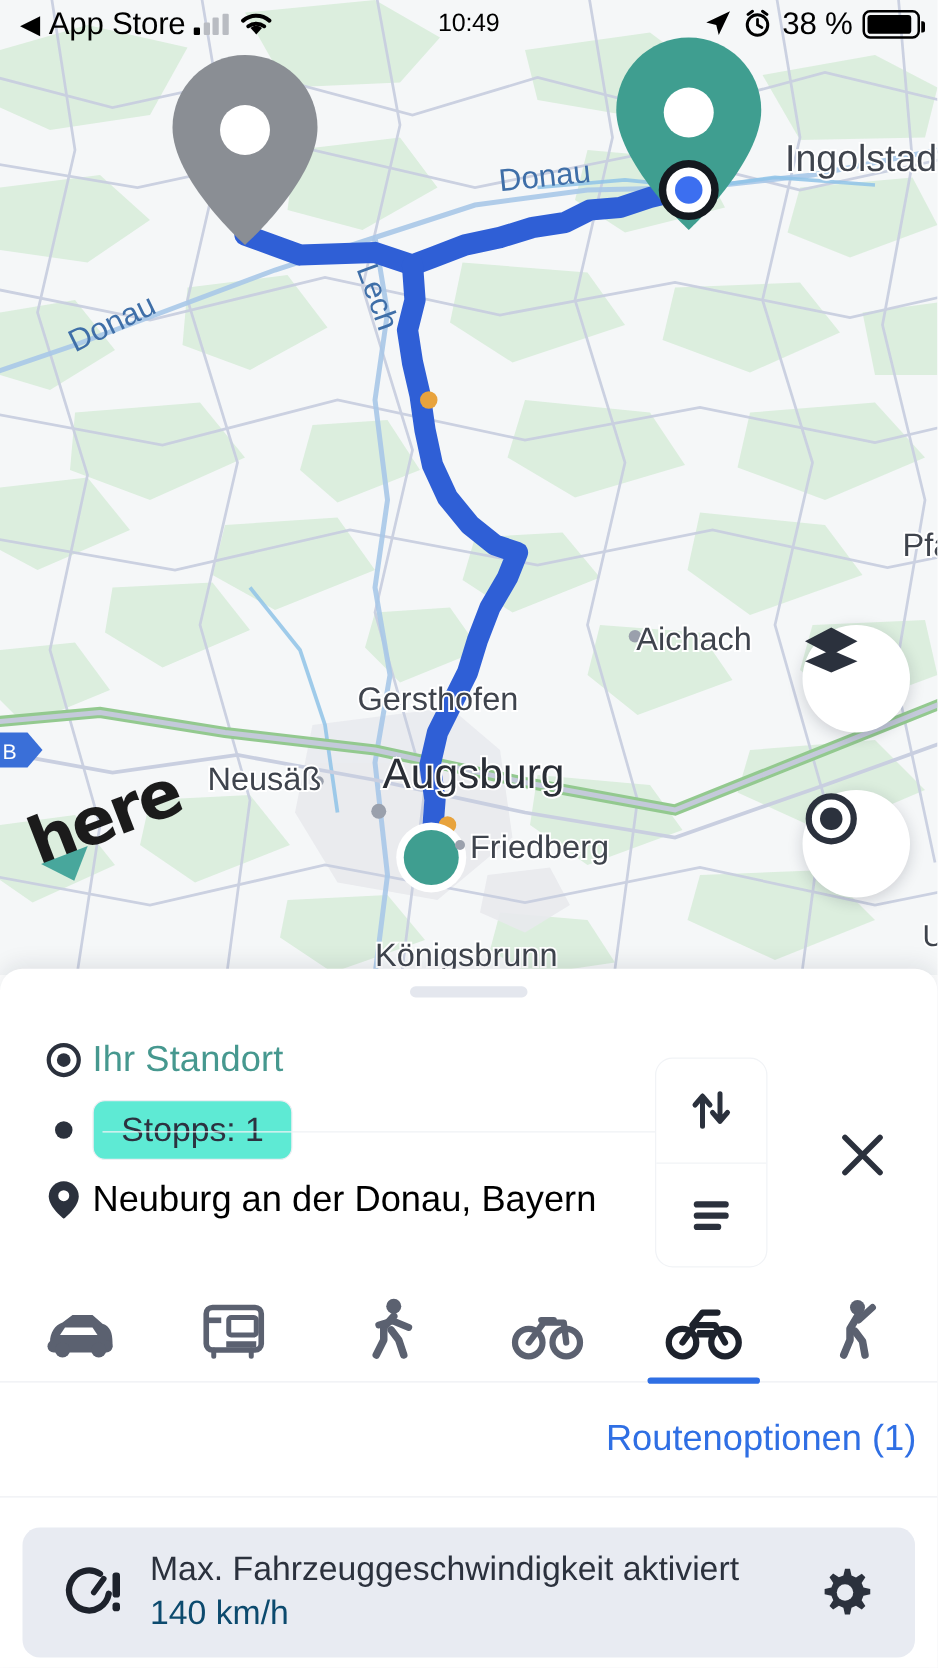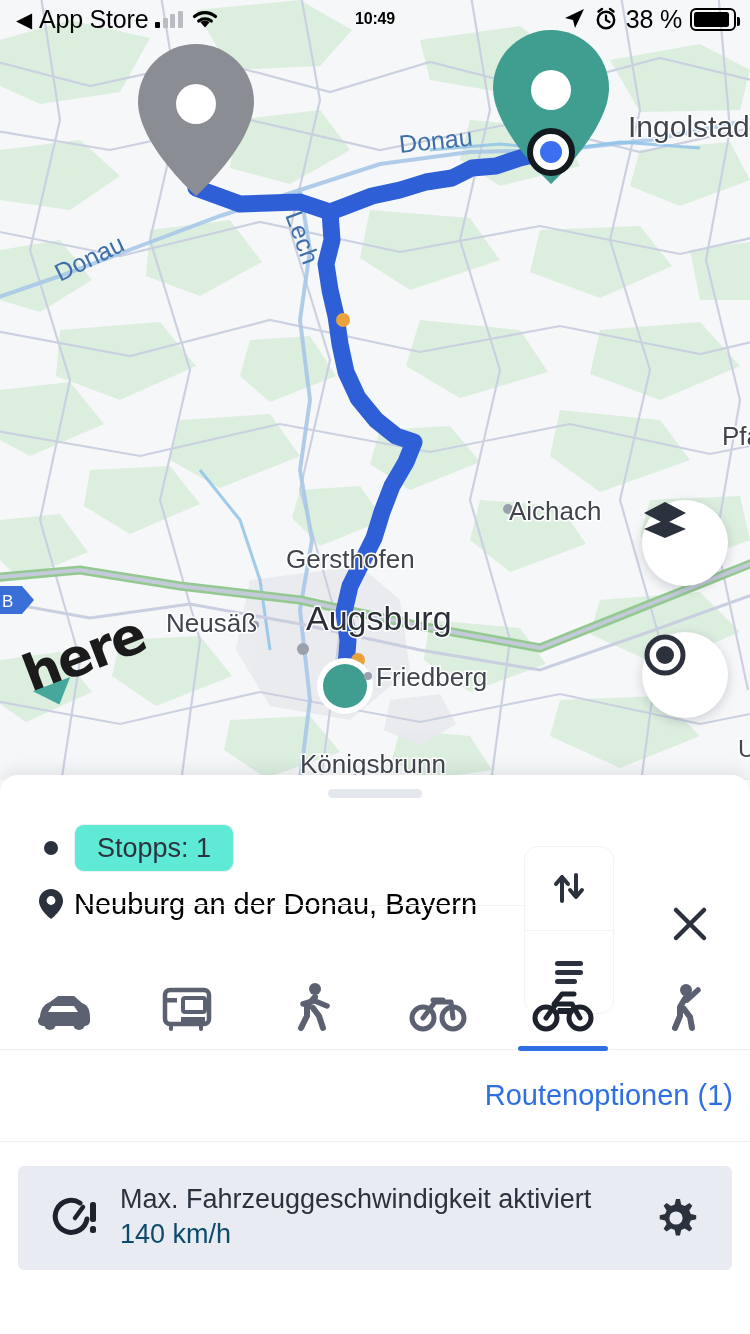--- a/index.html
+++ b/index.html
@@ -23,21 +23,21 @@
   .statusbar {
     position: absolute; left: 0; top: 0; width: 750px; height: 38px;
     display: flex; align-items: center; z-index: 40;
     color: #000; font-size: 25px; letter-spacing: -0.2px;
   }
   .sb-left { display: flex; align-items: center; gap: 7px; padding-left: 16px; }
   .sb-back { font-size: 21px; line-height: 1; }
   .sb-appname { font-size: 25px; }
   .sb-center {
     position: absolute; left: 0; right: 0; text-align: center;
-    font-size: 16px; font-weight: 700;
+    font-size: 20px; font-weight: 400;
   }
   .sb-right {
     position: absolute; right: 14px; display: flex; align-items: center; gap: 8px;
   }
   .sb-pct { font-size: 25px; }
   .bars { display: flex; align-items: flex-end; gap: 2.5px; height: 17px; }
   .bars i { width: 5px; background: #000; border-radius: 1px; display: block; }
   .bars i:nth-child(1){ height: 6px; }
   .bars i:nth-child(2){ height: 10px; background:#b9bcc2; }
   .bars i:nth-child(3){ height: 14px; background:#b9bcc2; }
@@ -133,21 +133,21 @@
   }
   .mode.active .underline { display: block; }
 
   .options-row {
     height: 92px; display: flex; align-items: center; justify-content: flex-end;
     padding-right: 17px; border-bottom: 1px solid #eef0f3;
   }
   .options-link { font-size: 29px; color: #2f6fe4; }
 
   .speed-card {
-    margin: 24px 18px 0; height: 104px; background: #e8ebf2; border-radius: 6px;
+    margin: 24px 18px 0; height: 104px; background: #e8ebf2; border-radius: 14px;
     display: flex; align-items: center; padding: 0 26px;
   }
   .speed-icon { width: 62px; display: flex; align-items: center; justify-content: center; }
   .speed-texts { flex: 1; padding-left: 14px; }
   .speed-title { font-size: 27px; color: #2b313d; line-height: 1.18; }
   .speed-sub { font-size: 27px; color: #0c4a6e; line-height: 1.25; margin-top: 2px; }
   .speed-gear { width: 60px; display: flex; align-items: center; justify-content: center; }
 
   .maplabel { font-family: "Liberation Sans", sans-serif; }
 </style>
@@ -355,20 +355,29 @@
           <b></b>
         </span>
     </div>
   </div>
 
   <div class="sheet">
     <div class="grabber"></div>
 
     <div class="route-block">
 
+      <div class="route-row">
+        <span class="route-icon">
+          <svg width="30" height="30" viewBox="0 0 30 30">
+            <circle cx="15" cy="15" r="12" fill="none" stroke="#2b313d" stroke-width="3.4"></circle>
+            <circle cx="15" cy="15" r="5.5" fill="#2b313d"></circle>
+          </svg>
+        </span>
+        <span class="origin-text">Ihr Standort</span>
+      </div>
 
       <div class="route-row">
         <span class="route-icon">
           <svg width="20" height="20" viewBox="0 0 20 20">
               <circle cx="10" cy="10" r="7" fill="#2b313d"></circle>
             </svg>
         </span>
         <span class="stops-chip">Stopps: 1</span>
       </div>
 

